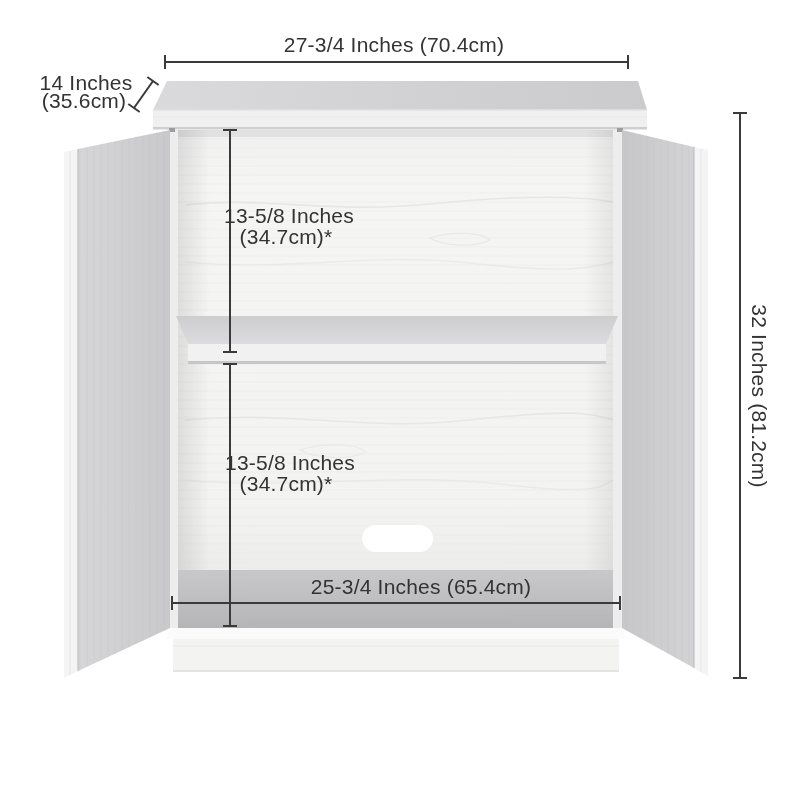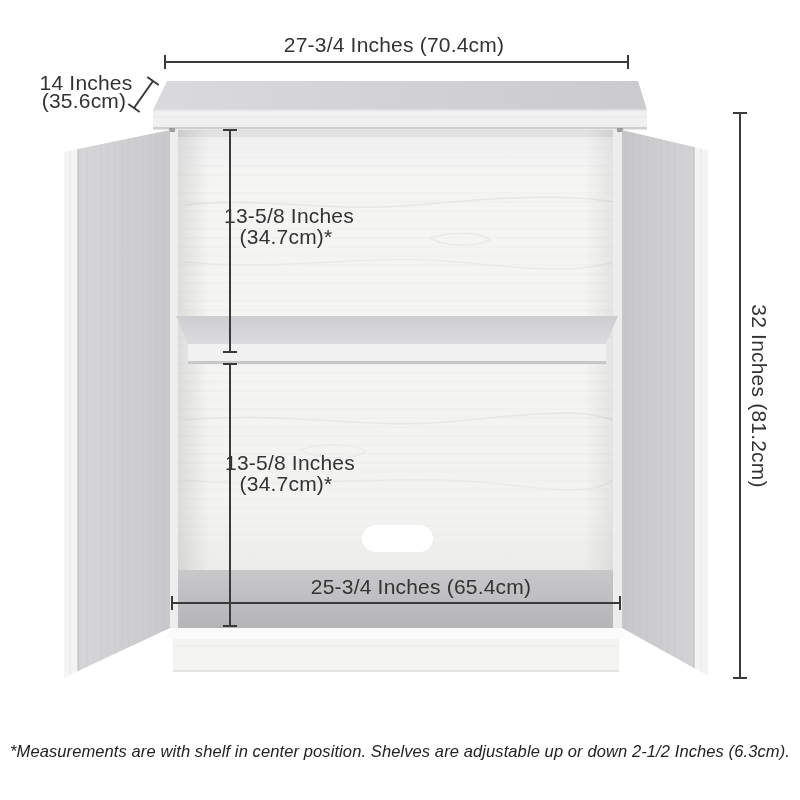--- a/index.html
+++ b/index.html
@@ -167,14 +167,13 @@
 
     <text class="dim-label" x="289" y="223" text-anchor="middle">13-5/8 Inches</text>
     <text class="dim-label" x="286" y="244" text-anchor="middle">(34.7cm)*</text>
 
     <text class="dim-label" x="290" y="470" text-anchor="middle">13-5/8 Inches</text>
     <text class="dim-label" x="286" y="491" text-anchor="middle">(34.7cm)*</text>
 
     <text class="dim-label" x="421" y="594" text-anchor="middle">25-3/4 Inches (65.4cm)</text>
   </svg>
 
-  <div class="footnote">*Measurements are with shelf in center position. Shelves are adjustable up or down 2-1/2 Inches (6.3cm).</div>
 </div>
 
 </body></html>

